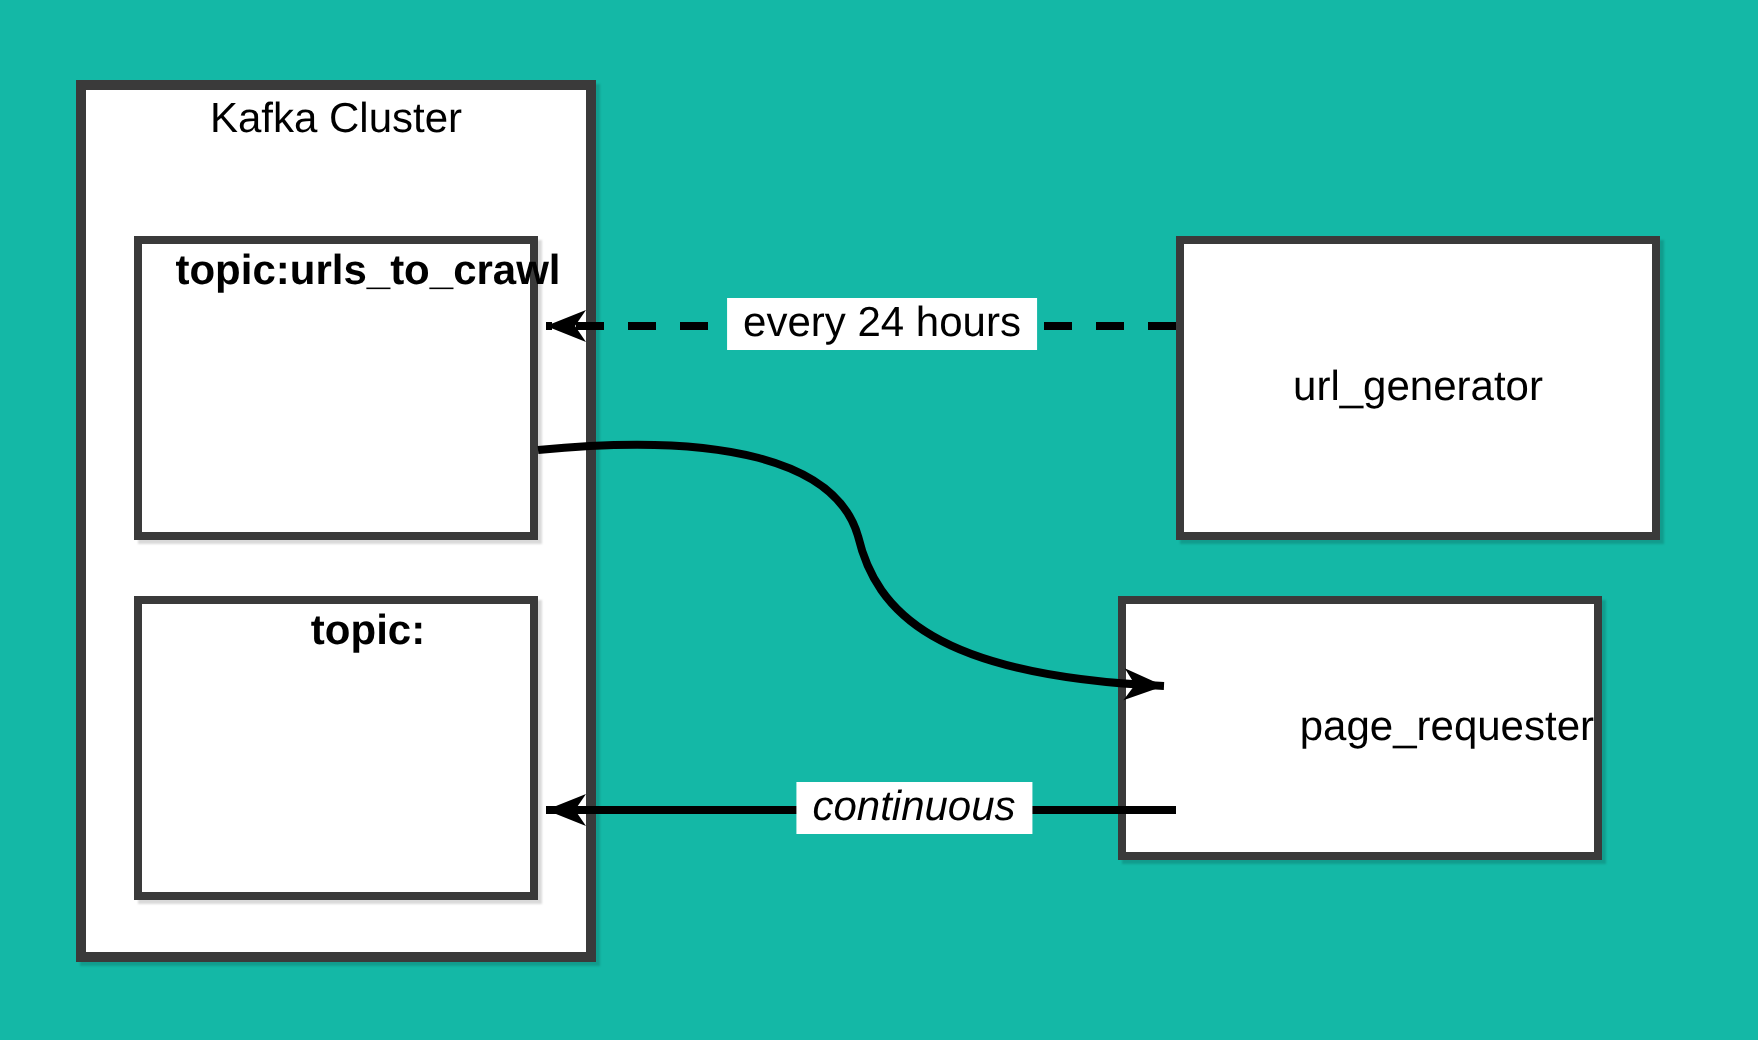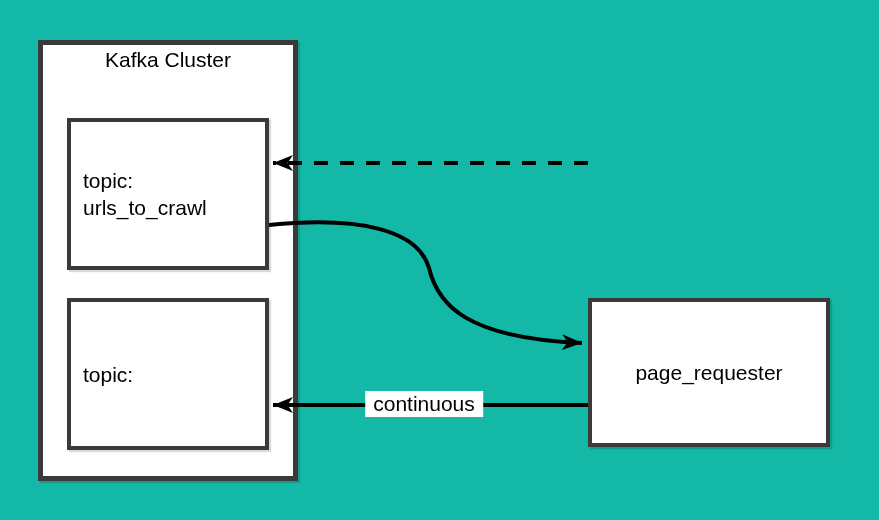--- a/index.html
+++ b/index.html
@@ -29,38 +29,39 @@
     z-index: 0;
     background: #ffffff;
   }
   .kafka-title {
     text-align: center;
     font-size: 21px;
     padding-top: 3px;
   }
   .topic-box {
     display: flex;
-    flex-direction: column;
+    flex-direction: row;
     justify-content: center;
-    padding-left: 12px;
+    padding-left: 32px;
     font-size: 21px;
     line-height: 27px;
     z-index: 1;
+    font-weight: bold;
   }
   .topic-urls  { left: 67px; top: 118px; width: 202px; height: 152px; }
   .topic-pagehtml { left: 67px; top: 298px; width: 202px; height: 152px; }
   .service-box {
     display: flex;
     align-items: center;
     justify-content: center;
     font-size: 21px;
     z-index: 1;
   }
   .service-urlgen  { left: 588px; top: 118px; width: 242px; height: 152px; }
-  .service-pagereq { left: 588px; top: 298px; width: 242px; height: 149px; }
+  .service-pagereq { left: 559px; top: 298px; width: 242px; height: 132px; justify-content: flex-end; }
   .edges-layer {
     position: absolute;
     left: 0; top: 0;
     width: 879px; height: 520px;
     z-index: 2;
     pointer-events: none;
   }
   .edge {
     fill: none;
     stroke: #000000;
@@ -70,55 +71,59 @@
   .edge-label {
     position: absolute;
     transform: translate(-50%, -50%);
     background: #ffffff;
     padding: 1px 8px;
     font-size: 21px;
     white-space: nowrap;
     z-index: 3;
   }
   .label-every24 { left: 441px; top: 162px; }
-  .label-continuous { left: 424px; top: 404px; }
+  .label-continuous { left: 457px; top: 404px; font-style: italic; }
 </style>
 </head>
 <body>
 
 <div class="canvas">
 
   <div class="box kafka-box">
     <div class="kafka-title">Kafka Cluster</div>
   </div>
 
   <div class="box topic-box topic-urls">
     <span>topic:</span>
     <span>urls_to_crawl</span>
   </div>
 
   <div class="box topic-box topic-pagehtml">
     <span>topic:</span>
   </div>
 
+  <div class="box service-box service-urlgen">
+    <span>url_generator</span>
+  </div>
 
   <div class="box service-box service-pagereq">
     <span>page_requester</span>
   </div>
 
   <svg class="edges-layer" viewBox="0 0 879 520" xmlns="http://www.w3.org/2000/svg">
     <defs>
       <marker id="arrowhead" markerUnits="userSpaceOnUse" markerWidth="22" markerHeight="18" refX="20" refY="9" orient="auto">
         <path d="M20 9 L0 1 L5.5 9 L0 17 Z" fill="#000000"></path>
       </marker>
     </defs>
 
     <path class="edge dashed" d="M588 163 L273 163" marker-end="url(#arrowhead)"></path>
 
     <path class="edge" d="M269 225 C360 216 418 230 429 268 C438 306 468 338 582 343" marker-end="url(#arrowhead)"></path>
 
     <path class="edge" d="M588 405 L273 405" marker-end="url(#arrowhead)"></path>
   </svg>
 
+  <div class="edge-label label-every24">every 24 hours</div>
 
   <div class="edge-label label-continuous">continuous</div>
 
 </div>
 
 </body></html>

